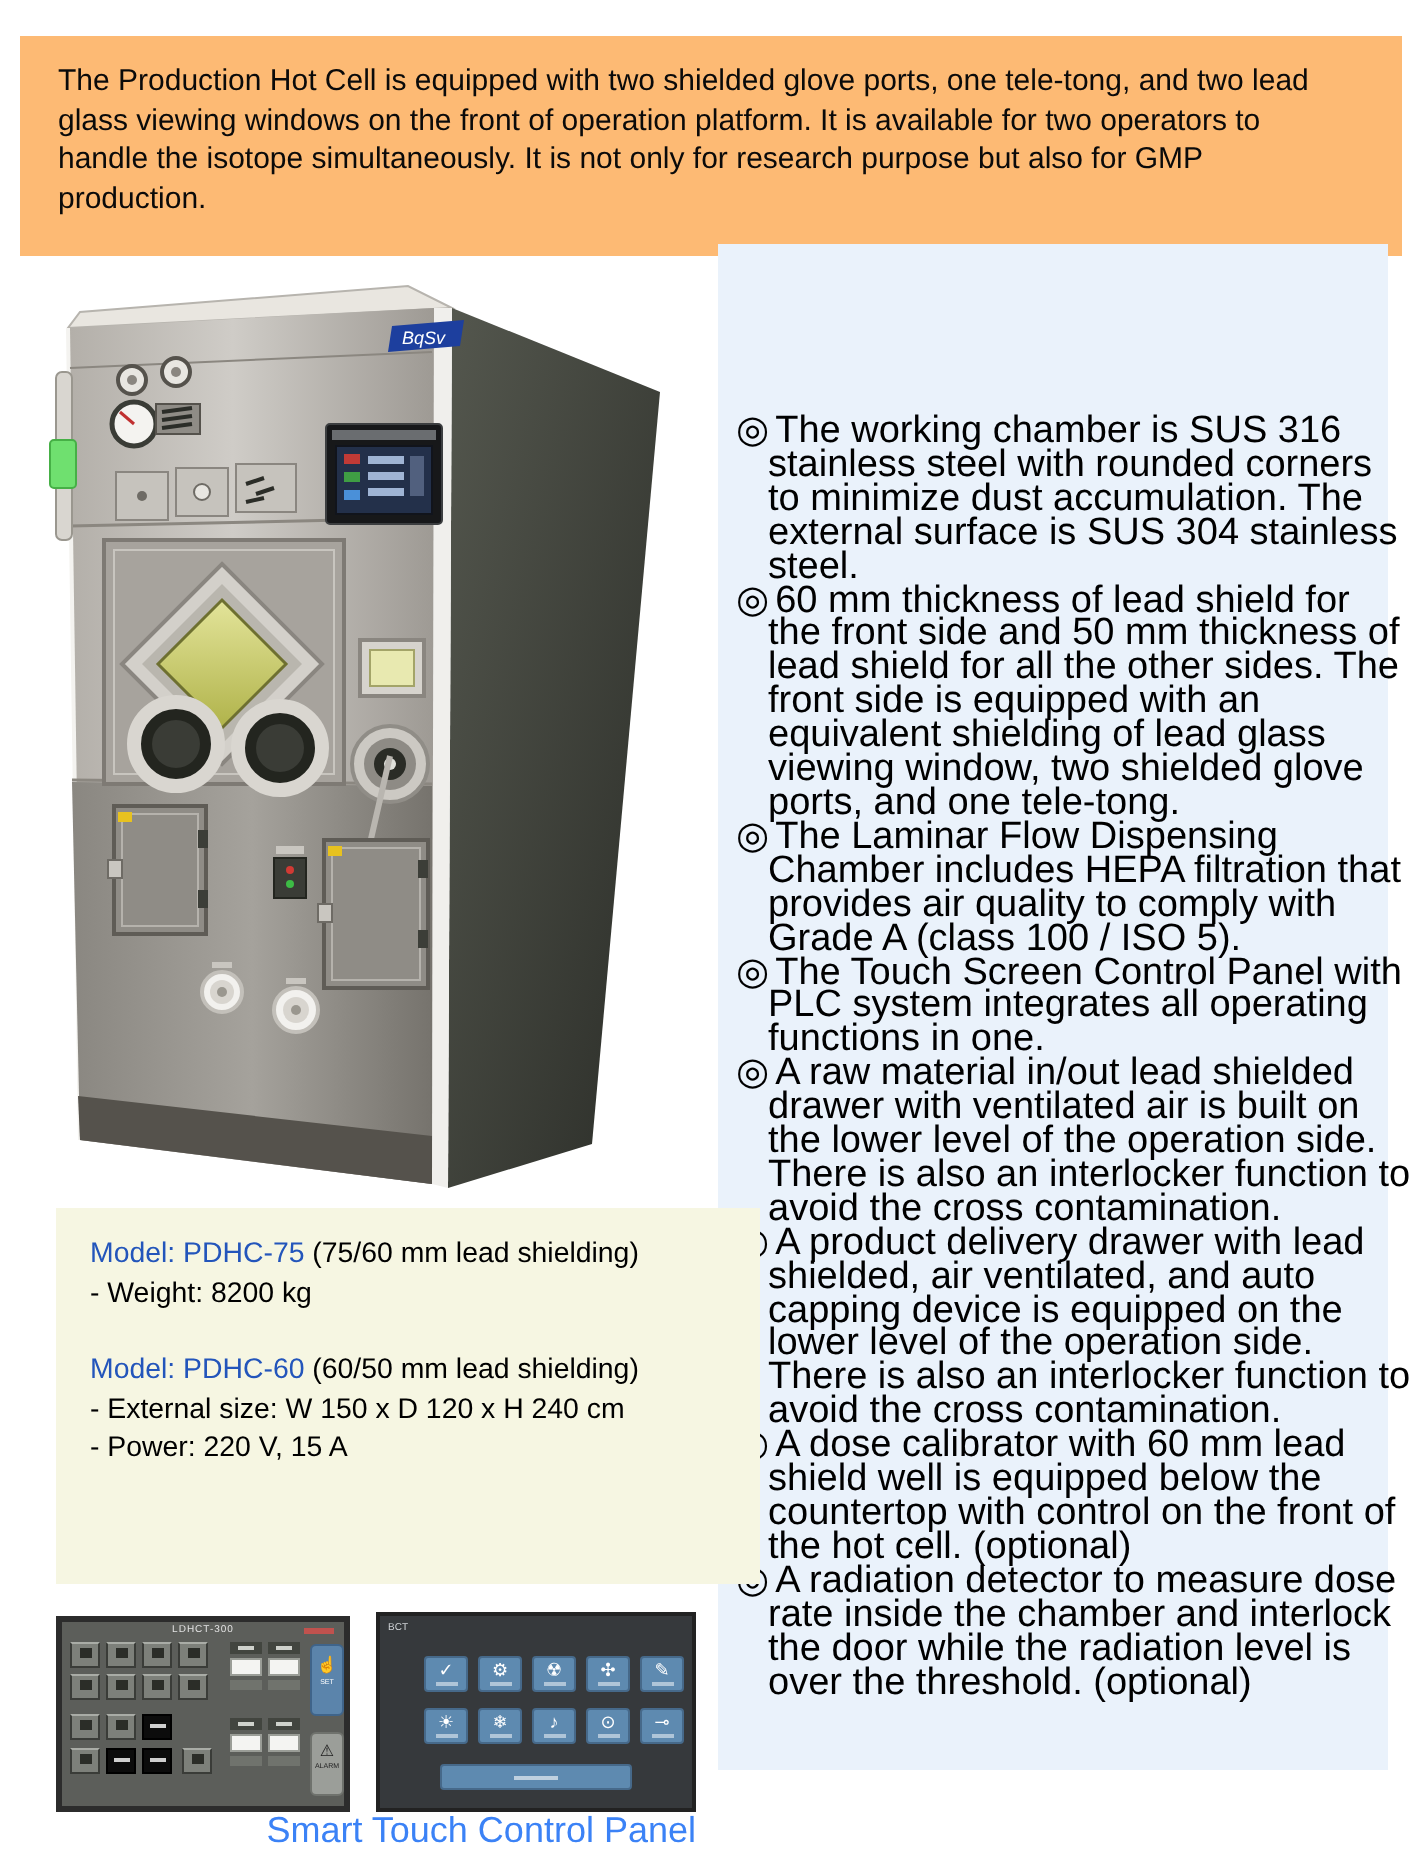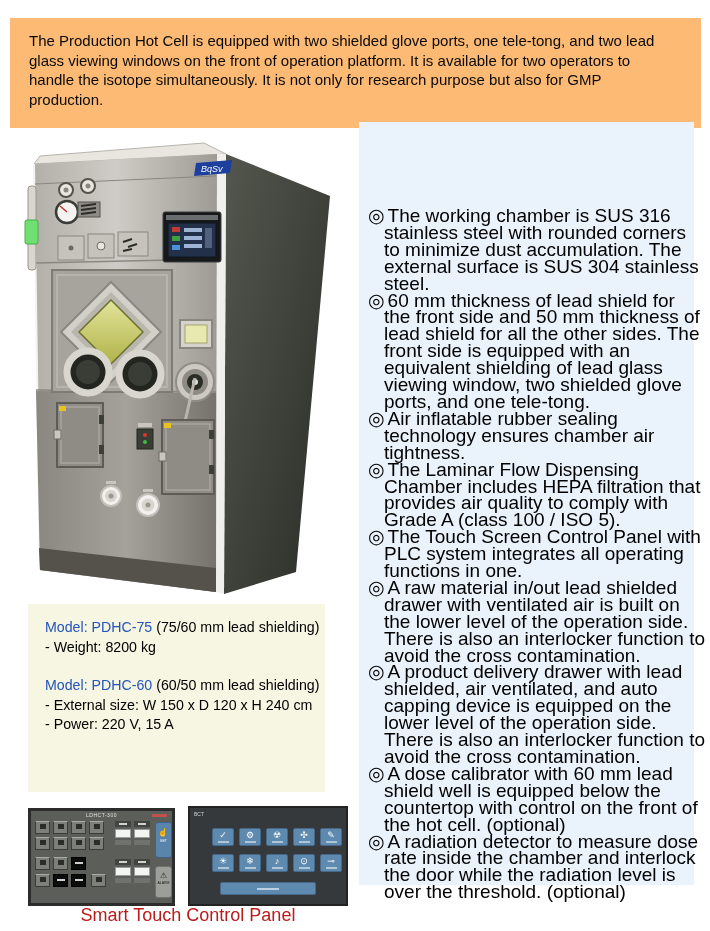--- a/index.html
+++ b/index.html
@@ -7,21 +7,21 @@
         font-family:"Liberation Sans",sans-serif;color:#000;}
   
   .header-band{position:absolute;left:10px;top:6px;width:691px;height:110px;background:#fdba74;margin-top:12px;}
   .header-band p{margin:0;padding:13px 24px 0 19px;font-size:15px;line-height:19.5px;color:#0a0a0a;}
   
   .feature-panel{position:absolute;left:359px;top:122px;width:335px;height:763px;background:#eaf2fb;}
   .feature-list{margin:0;padding:86px 6px 0 9px;list-style:none;}
   .feature-list li{font-size:19px;line-height:16.9px;padding-left:16px;text-indent:-16px;width:322px;}
   .blt{margin-right:3px;}
   
-  .specs-box{position:absolute;left:28px;top:604px;width:297px;height:188px;background:#f6f6e2;}
+  .specs-box{position:absolute;left:28px;top:604px;width:352px;height:188px;background:#f6f6e2;}
   .specs-inner{padding:14px 0 0 17px;font-size:14.2px;line-height:19.5px;}
   .model{color:#2355bb;}
   .grp-gap1{margin-bottom:19px;}
   .grp-gap2{margin-bottom:22px;}
   
   .lpanel{position:absolute;left:28px;top:808px;width:147px;height:98px;background:#5c5e5a;
           border:3px solid #2c2c2c;box-sizing:border-box;}
   .lp-title{position:absolute;top:1px;left:0;right:0;text-align:center;font-size:5px;
             letter-spacing:.5px;color:#e2e2e2;}
   .lp-red{position:absolute;top:3px;right:5px;width:15px;height:3px;background:#c0524e;}
@@ -46,21 +46,21 @@
   .rpanel{position:absolute;left:188px;top:806px;width:160px;height:100px;background:#36393c;
           border:2px solid #222;box-sizing:border-box;}
   .rp-label{position:absolute;top:3px;left:4px;font-size:5px;color:#cfd3d6;}
   .pbtn{position:absolute;width:22px;height:18px;background:#5e8ab0;border-radius:2px;
         text-align:center;border:1px solid #46698a;box-sizing:border-box;}
   .pbtn .g{display:block;font-size:9px;line-height:10px;color:#fff;margin-top:1px;}
   .pbtn::after{content:"";display:block;width:11px;height:2px;background:rgba(255,255,255,.5);margin:1px auto 0;}
   .widebtn{position:absolute;left:30px;top:74px;width:96px;height:13px;background:#5e8ab0;
         border-radius:2px;border:1px solid #46698a;box-sizing:border-box;}
   .widebtn::after{content:"";display:block;width:22px;height:2px;background:rgba(255,255,255,.6);margin:5px auto 0;}
-  .caption{position:absolute;left:28px;top:905px;width:320px;text-align:center;font-size:18px;color:#b91c1c;}
+  .caption{position:absolute;left:28px;top:905px;width:320px;text-align:right;font-size:18px;color:#3b82f6;}
   .photo{position:absolute;left:10px;top:120px;}
 </style>
 </head>
 <body>
 
 <div class="page">
 
   <div class="header-band">
     <p>The Production Hot Cell is equipped with two shielded glove ports, one tele-tong, and two lead glass viewing windows on the front of operation platform. It is available for two operators to handle the isotope simultaneously. It is not only for research purpose but also for GMP production.</p>
   </div>
@@ -207,21 +207,20 @@
       <circle cx="138" cy="385" r="11" fill="#f2f1ee" stroke="#c3c0ba" stroke-width="2"></circle>
       <circle cx="138" cy="385" r="6.5" fill="#d8d5cf"></circle>
       <circle cx="138" cy="385" r="2.5" fill="#9a978f"></circle>
     </g>
   </svg>
 
   <div class="feature-panel">
     <ul class="feature-list">
       <li><span class="blt">◎</span><span>The working chamber is SUS 316 stainless steel with rounded corners to minimize dust accumulation. The external surface is SUS 304 stainless steel.</span></li>
       <li><span class="blt">◎</span><span>60 mm thickness of lead shield for the front side and 50 mm thickness of lead shield for all the other sides. The front side is equipped with an equivalent shielding of lead glass viewing window, two shielded glove ports, and one tele-tong.</span></li>
-      <li><span class="blt">◎</span><span>Air inflatable rubber sealing technology ensures chamber air tightness.</span></li>
       <li><span class="blt">◎</span><span>The Laminar Flow Dispensing Chamber includes HEPA filtration that provides air quality to comply with Grade A (class 100 / ISO 5).</span></li>
       <li><span class="blt">◎</span><span>The Touch Screen Control Panel with PLC system integrates all operating functions in one.</span></li>
       <li><span class="blt">◎</span><span>A raw material in/out lead shielded drawer with ventilated air is built on the lower level of the operation side. There is also an interlocker function to avoid the cross contamination.</span></li>
       <li><span class="blt">◎</span><span>A product delivery drawer with lead shielded, air ventilated, and auto capping device is equipped on the lower level of the operation side. There is also an interlocker function to avoid the cross contamination.</span></li>
       <li><span class="blt">◎</span><span>A dose calibrator with 60 mm lead shield well is equipped below the countertop with control on the front of the hot cell. (optional)</span></li>
       <li><span class="blt">◎</span><span>A radiation detector to measure dose rate inside the chamber and interlock the door while the radiation level is over the threshold. (optional)</span></li>
     </ul>
   </div>
 
   <div class="specs-box">

